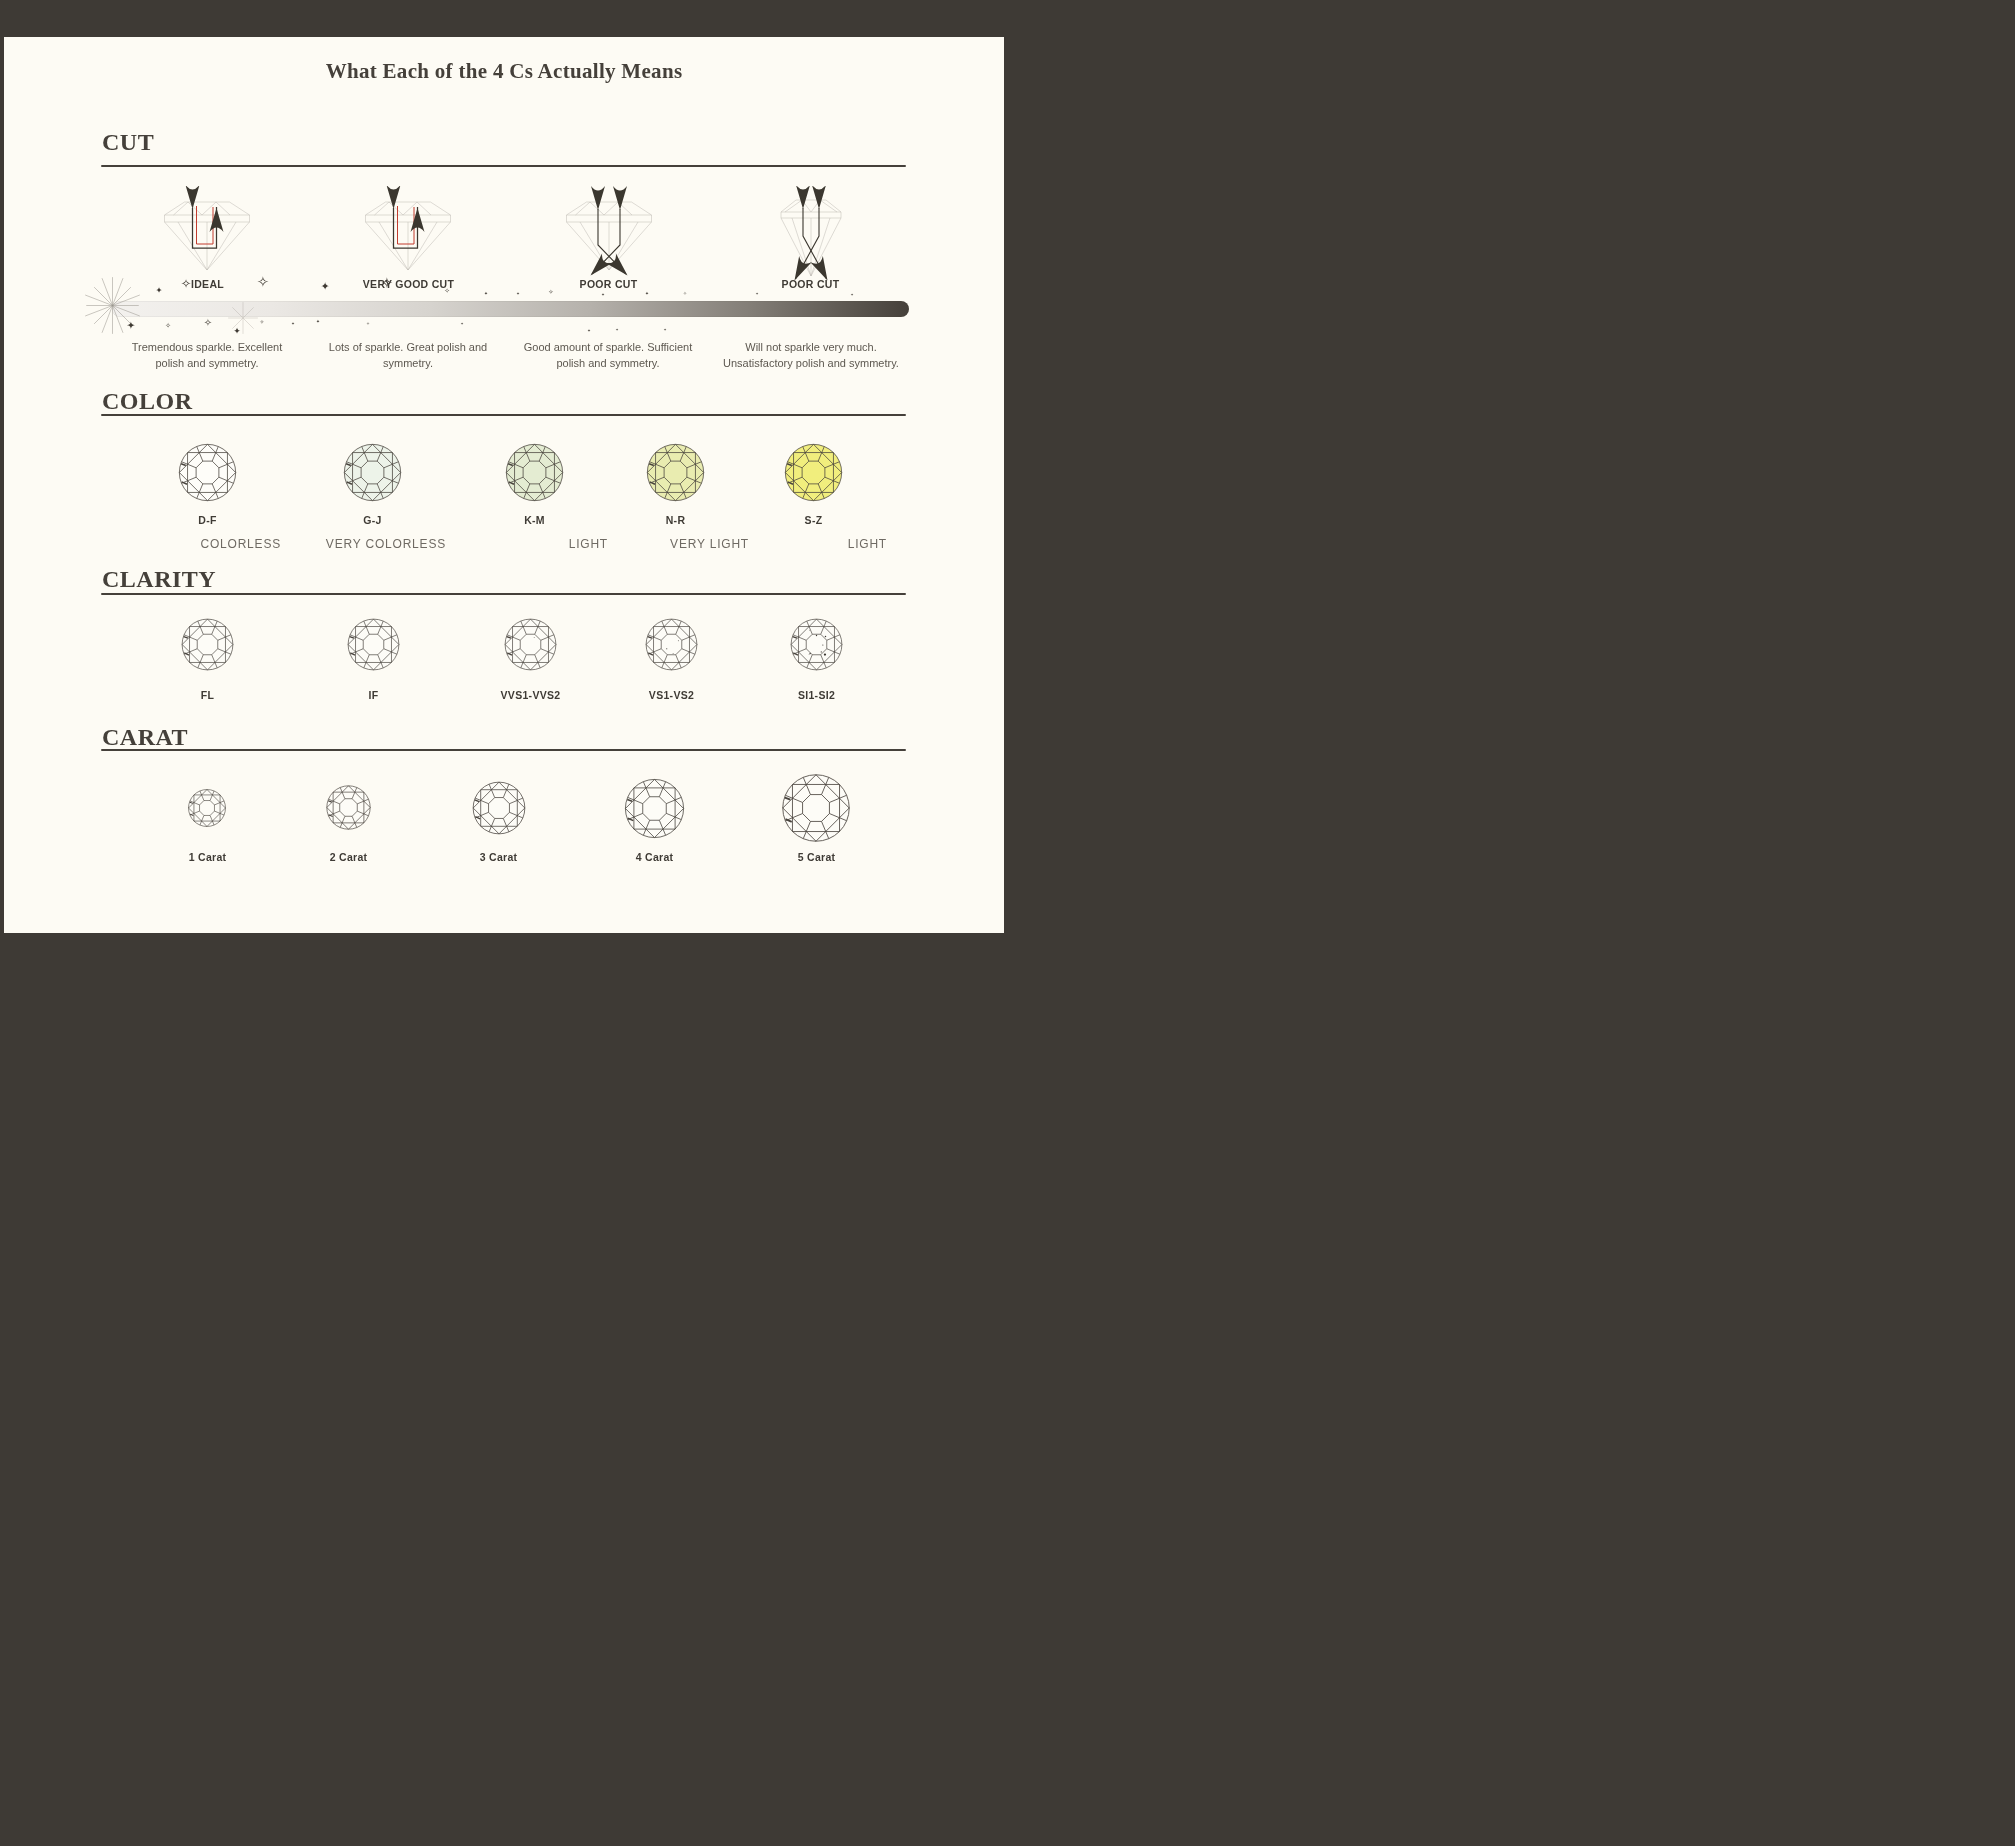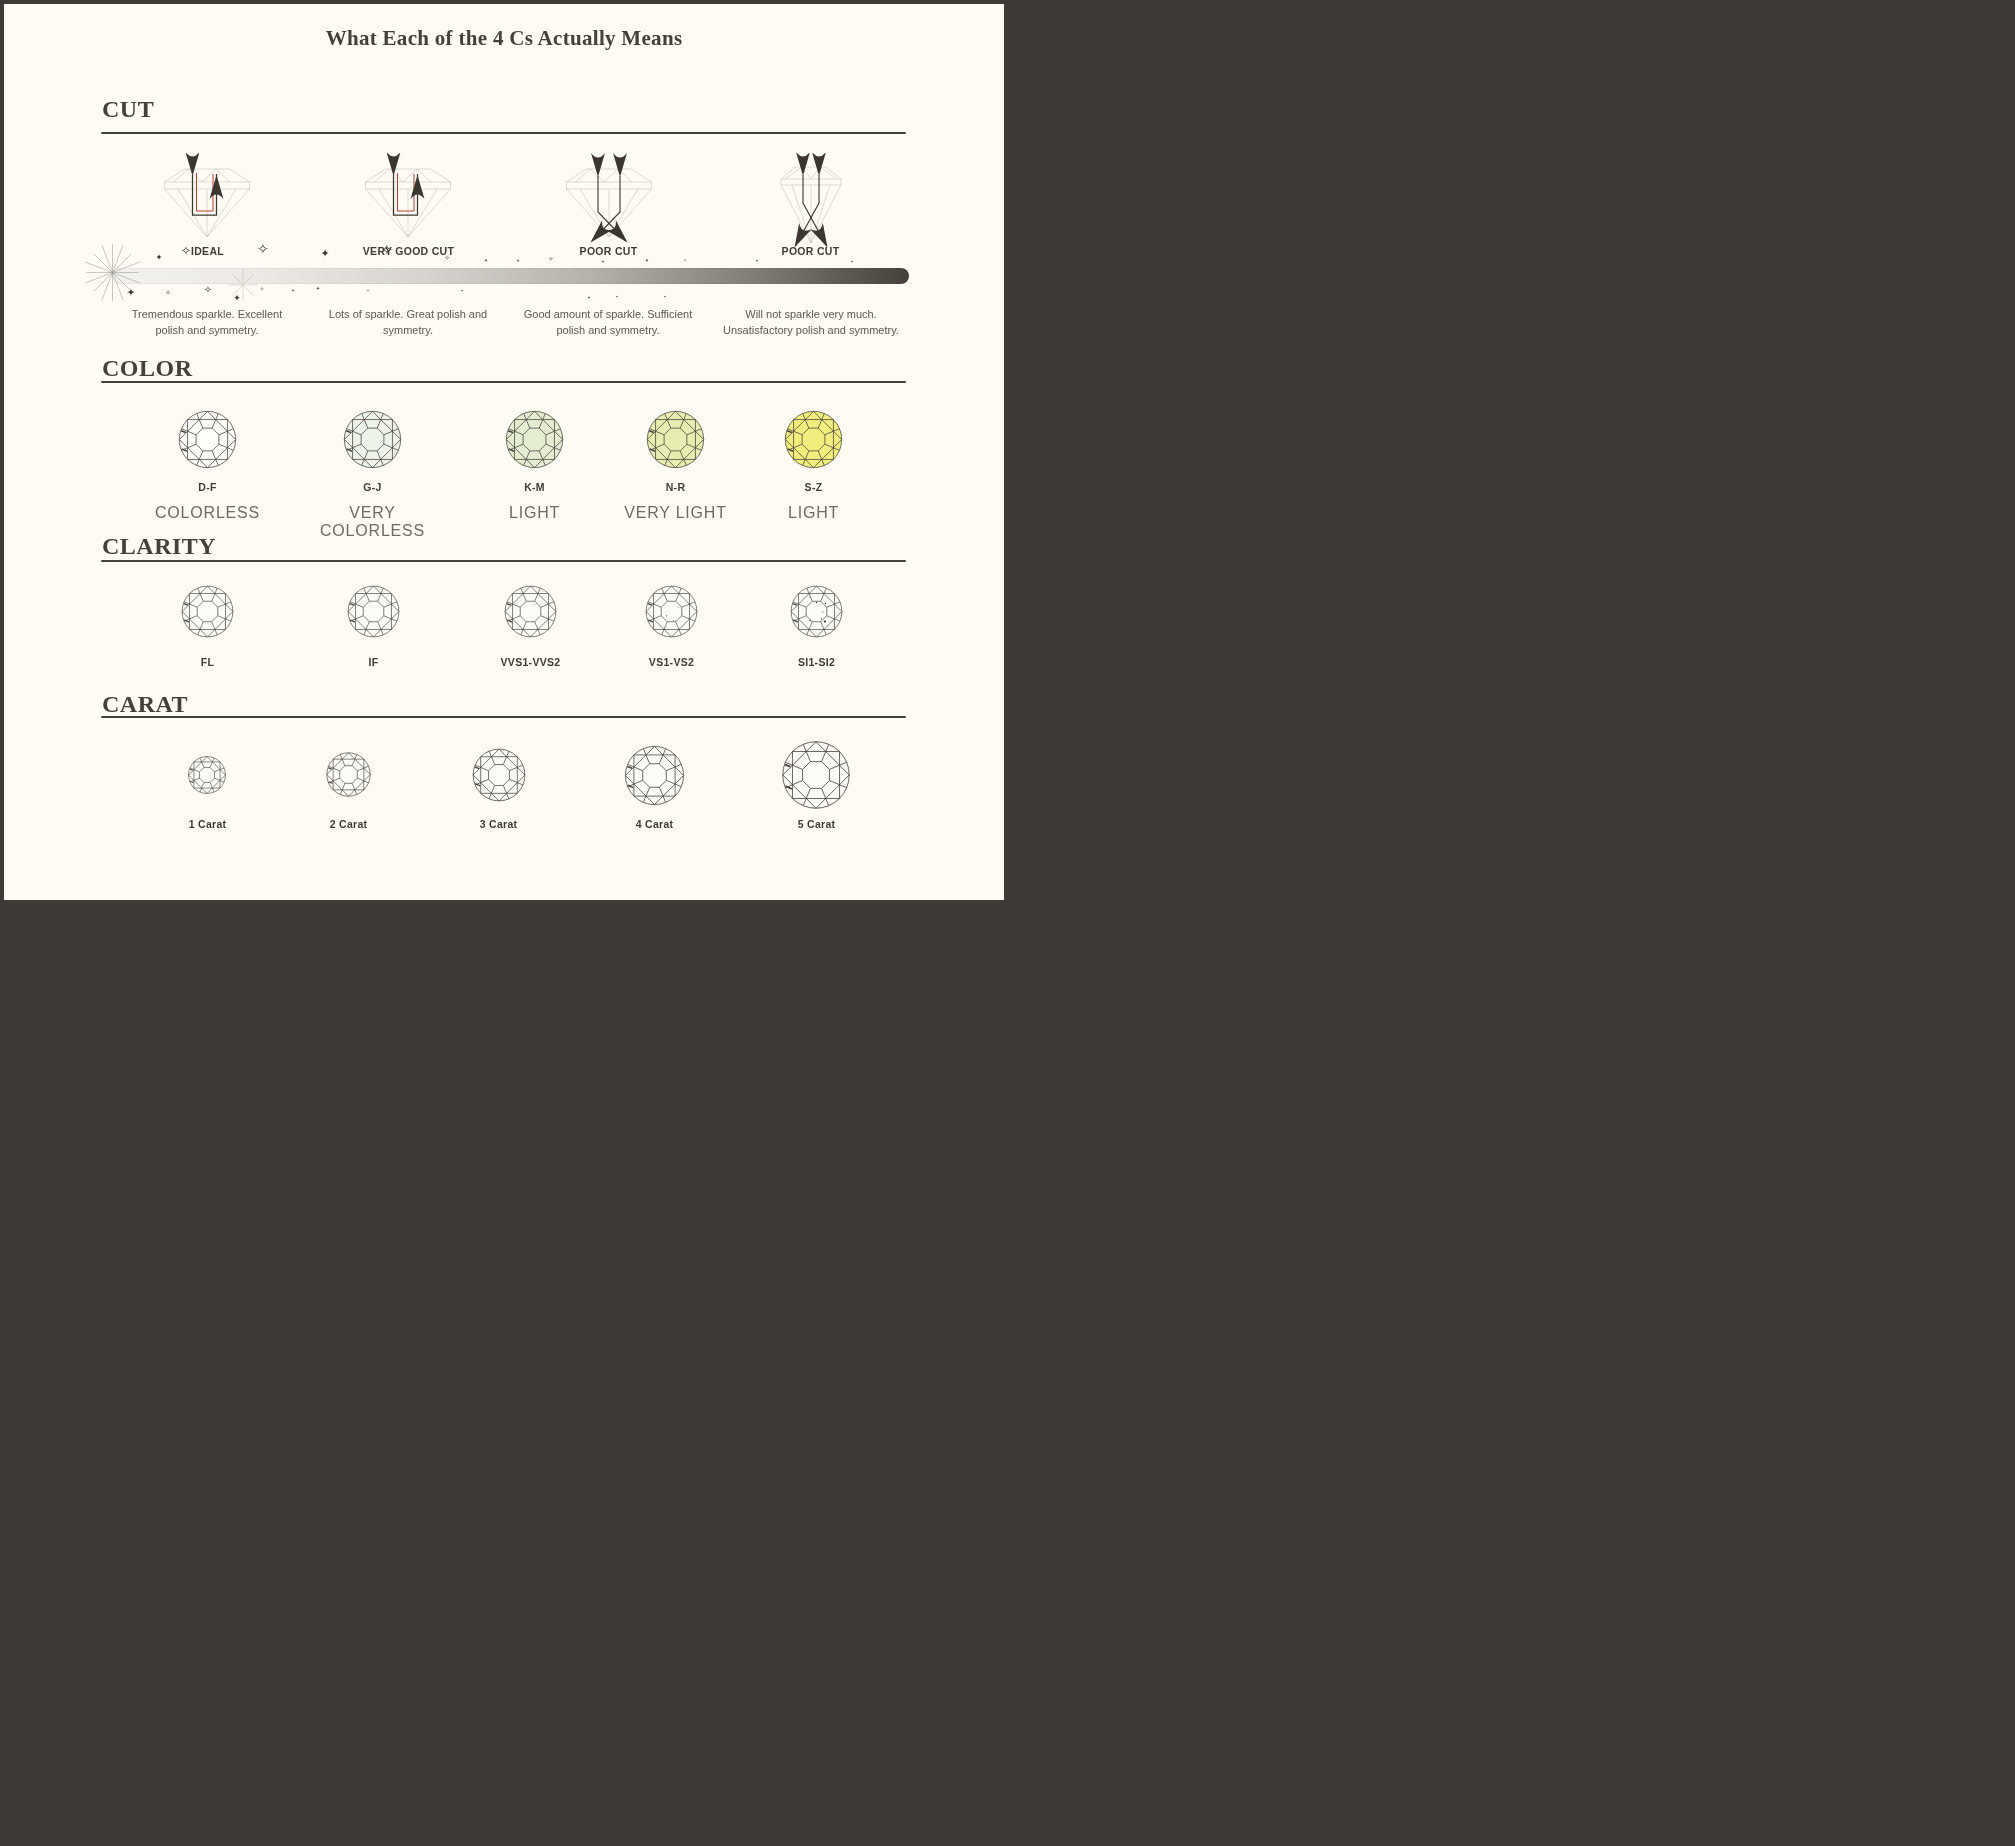--- a/index.html
+++ b/index.html
@@ -1,28 +1,28 @@
 <!DOCTYPE html>
 <html style="font-size:8.4px"><head>
 <meta charset="utf-8">
 <style>
   html,body{margin:0;padding:0;background:#3e3a35;}
   #page{position:relative;width:1008px;height:924px;background:#3e3a35;overflow:hidden;
-        font-family:"Liberation Sans",sans-serif;}
+        font-family:"Liberation Sans",sans-serif;margin-top:33px;}
   .panel{position:absolute;left:4.2px;top:4.2px;right:4.2px;bottom:23.6px;background:#fdfbf4;}
   .title{position:absolute;top:26px;left:0;width:100%;text-align:center;
          font-family:"Liberation Serif",serif;font-weight:bold;font-size:21px;
          color:#45403a;letter-spacing:0.3px;}
   .sec-head{position:absolute;left:102px;font-family:"Liberation Serif",serif;font-weight:bold;
             font-size:24px;color:#45403a;letter-spacing:0.5px;}
   .rule{position:absolute;left:101px;width:805px;height:2.1px;background:#45403a;border-radius:1px;}
   .col-label{position:absolute;text-align:center;font-size:10.5px;color:#3f3b35;
              letter-spacing:0.3px;font-weight:600;}
   .desc{position:absolute;text-align:center;font-size:11px;line-height:1.45;color:#5d5850;}
-  .sub-label{position:absolute;text-align:center;font-size:16px;color:#6f6a63;letter-spacing:0.8px;}
+  .sub-label{position:absolute;text-align:right;font-size:12px;color:#6f6a63;letter-spacing:0.8px;}
   .grade-label{position:absolute;text-align:center;font-size:10.5px;color:#3f3b35;
                letter-spacing:0.3px;font-weight:600;}
   .bar{position:absolute;left:112px;top:268px;width:797px;height:16.3px;border-radius:8.4px;
        background:linear-gradient(90deg,#f3f1ee 0%,#ebe8e4 20%,#d6d3ce 40%,#b5b1ab 60%,#837e77 80%,#45403a 100%);
        box-shadow:inset 0 0 0 0.5px rgba(60,55,48,.10);}
   .sparkle{position:absolute;transform:translate(-50%,-50%);color:#3f3a33;line-height:1;
            font-family:"DejaVu Sans",sans-serif;}
   .gem,.cutfig,.burst{position:absolute;}
   .brand{position:absolute;top:857px;left:0;width:100%;text-align:center;
          font-family:"Liberation Serif",serif;font-weight:bold;font-size:33px;

